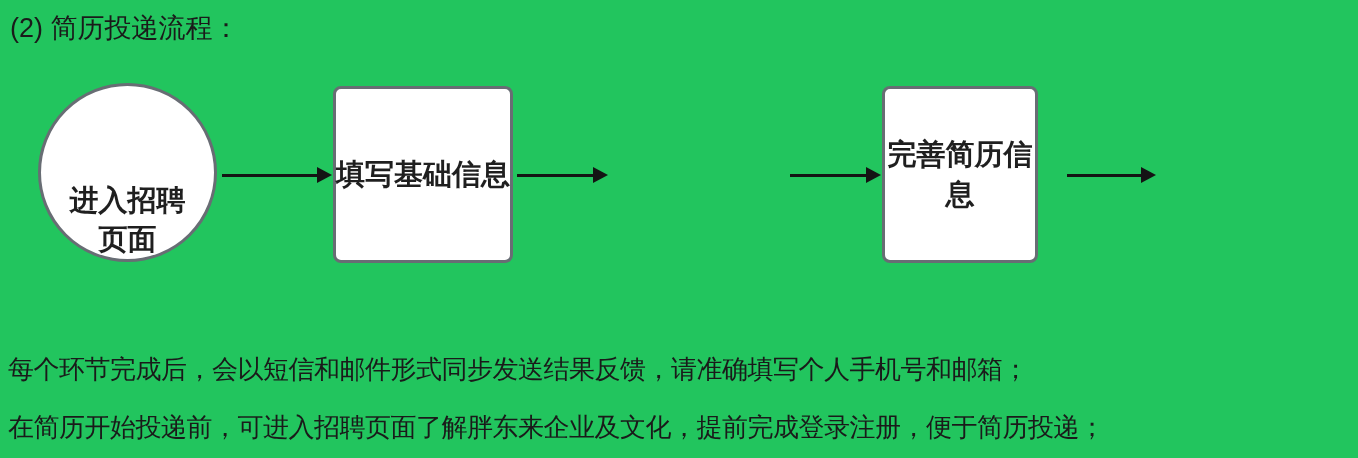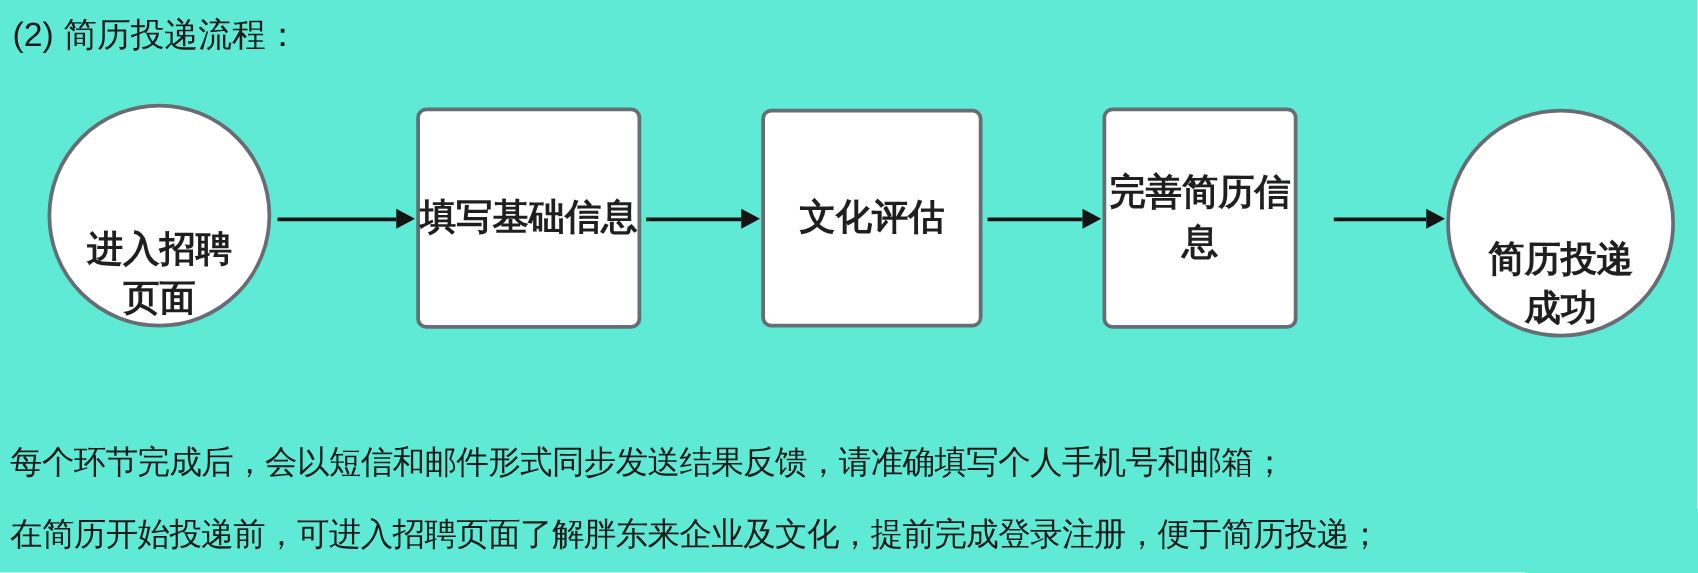--- a/index.html
+++ b/index.html
@@ -1,21 +1,21 @@
 <!DOCTYPE html>
 <html><head>
 <meta charset="utf-8">
 <style>
   * { margin: 0; padding: 0; box-sizing: border-box; }
   html, body { background: #ffffff; }
   .canvas {
     position: relative;
     width: 1358px;
     height: 458px;
-    background: #5eead4;
+    background: #22c55e;
     font-family: "Liberation Sans", "DejaVu Sans", sans-serif;
     color: #1a1a1a;
     overflow: hidden;
   }
   .title {
     position: absolute;
     left: 10px;
     top: 10px;
     font-size: 27px;
     font-weight: 500;
@@ -91,33 +91,26 @@
   </div>
 
   <div class="arrow a0"></div>
 
   <div class="node rect n1">
     <span class="label">填写基础信息</span>
   </div>
 
   <div class="arrow a1"></div>
 
-  <div class="node rect n2">
-    <span class="label">文化评估</span>
-  </div>
 
   <div class="arrow a2"></div>
 
   <div class="node rect n3">
     <span class="label">完善简历信息</span>
   </div>
 
   <div class="arrow a3"></div>
 
-  <div class="node circle n4">
-    <span class="label">简历投递
-成功</span>
-  </div>
 
   <div class="note note2">在简历开始投递前，可进入招聘页面了解胖东来企业及文化，提前完成登录注册，便于简历投递；</div>
   <div class="note note1">每个环节完成后，会以短信和邮件形式同步发送结果反馈，请准确填写个人手机号和邮箱；</div>
 
 </div>
 
 </body></html>

